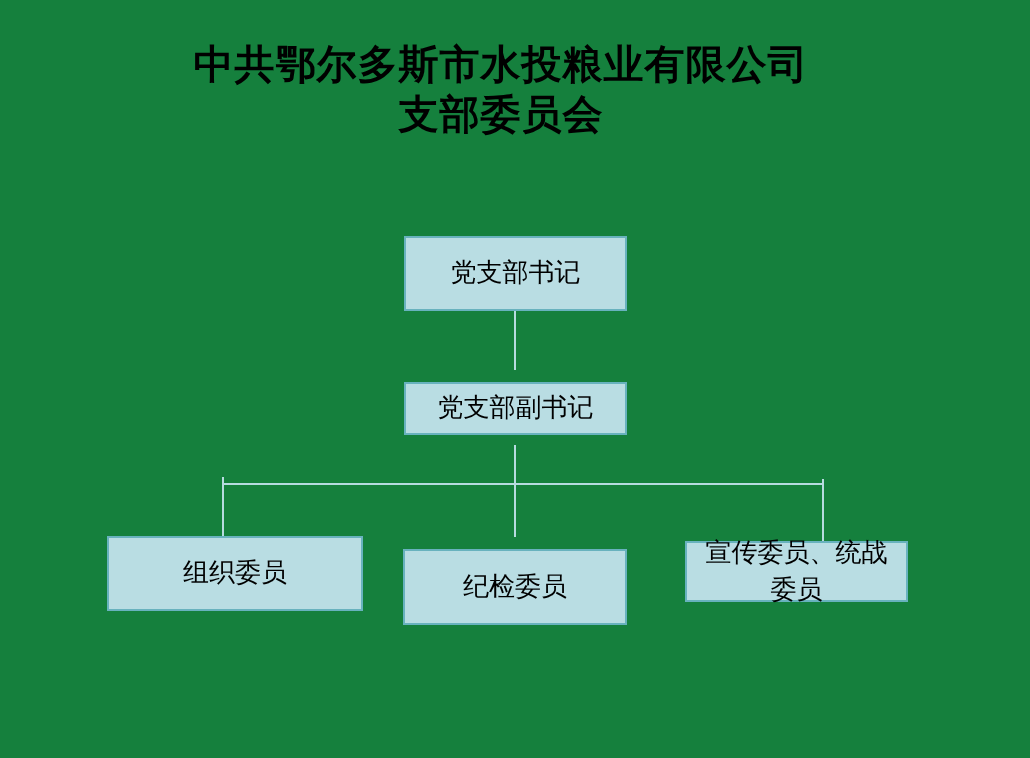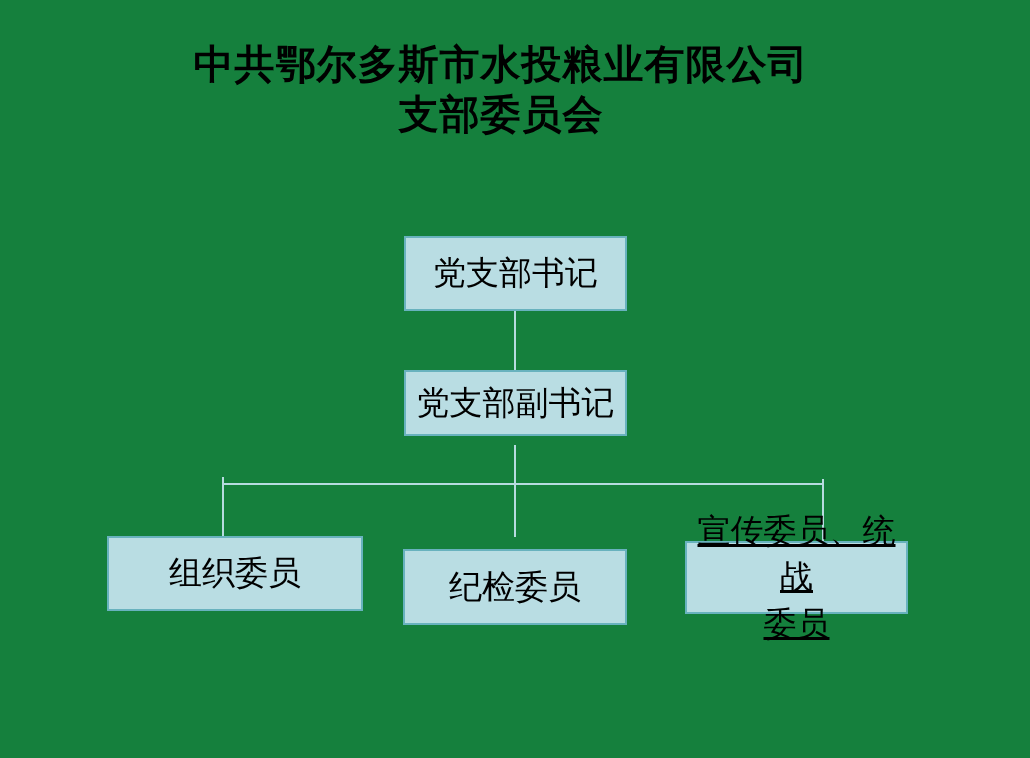--- a/index.html
+++ b/index.html
@@ -32,29 +32,29 @@
   .node {
     position:absolute;
     background:var(--fill);
     border:2px solid var(--stroke);
     box-sizing:border-box;
     display:flex;
     align-items:center;
     justify-content:center;
     text-align:center;
     color:var(--text);
-    font-size:33px;
+    font-size:26px;
     line-height:1.4;
     white-space:pre-line;
   }
   .node-secretary        { left:404px; top:236px; width:223px; height:75px; }
-  .node-deputy-secretary { left:404px; top:370px; width:223px; height:66px; }
+  .node-deputy-secretary { left:404px; top:382px; width:223px; height:53px; }
   .node-organization     { left:107px; top:536px; width:256px; height:75px; }
   .node-discipline       { left:403px; top:537px; width:224px; height:76px;margin-top:12px; }
-  .node-publicity        { left:685px; top:541px; width:223px; height:73px;text-decoration:underline; }
+  .node-publicity        { left:685px; top:541px; width:223px; height:61px; }
   .line {
     position:absolute;
     background:var(--conn);
   }
   .conn-sec-deputy   { left:514px; top:311px; width:2px; height:59px; }
   .conn-deputy-down  { left:514px; top:445px; width:2px; height:92px; }
   .conn-rail         { left:222px; top:483px; width:602px; height:2px; }
   .conn-left-drop    { left:222px; top:477px; width:2px; height:59px; }
   .conn-right-drop   { left:822px; top:479px; width:2px; height:62px; }
 </style>

